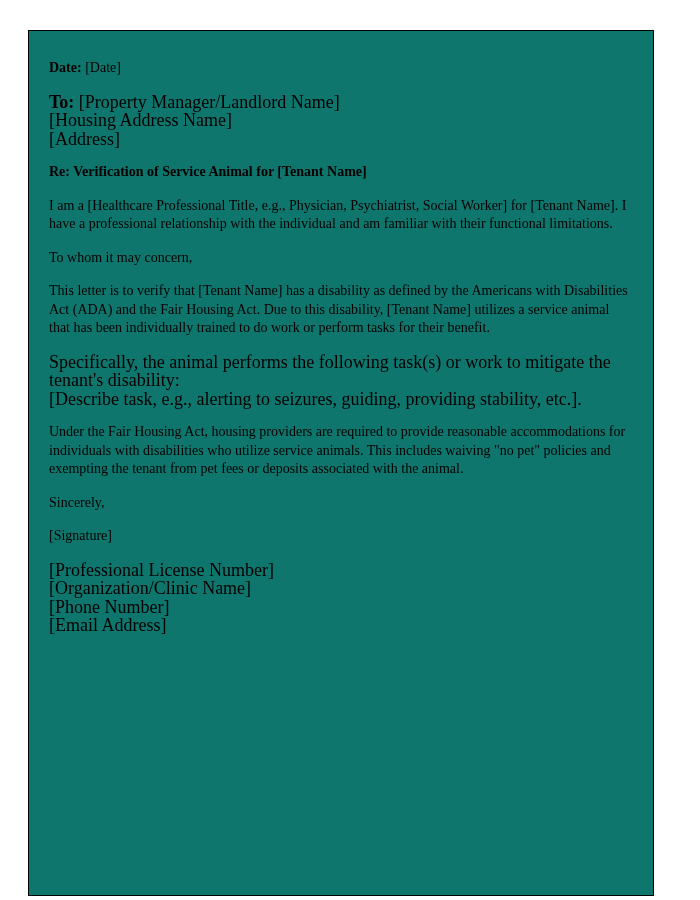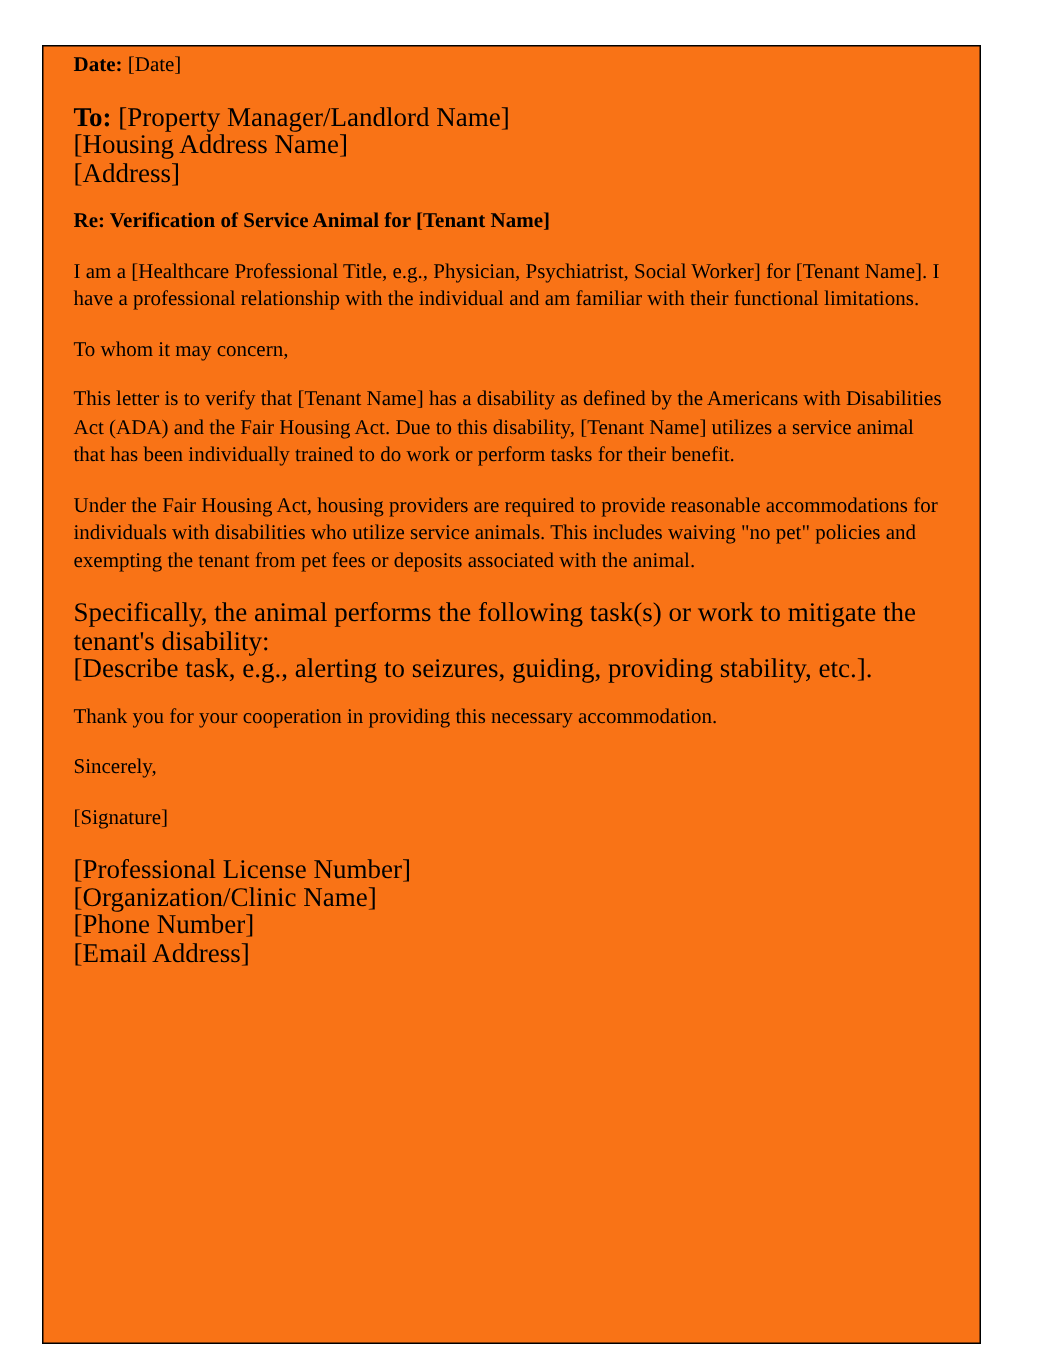--- a/index.html
+++ b/index.html
@@ -9,23 +9,23 @@
     background: #ffffff;
     font-family: "Liberation Serif", serif;
     color: #000000;
   }
   .page {
     position: absolute;
     left: 28px;
     top: 30px;
     width: 626px;
     height: 866px;
-    background: #f97316;
+    background: #0f766e;
     border: 1px solid #000000;
-    padding: 4px 20px;
+    padding: 28px 20px;
     overflow: hidden;
   }
   .block {
     font-size: 14px;
     line-height: 18.5px;
     margin-bottom: 15px;
   }
   .line {
     font-size: 18px;
     line-height: 18.5px;
@@ -52,28 +52,27 @@
   </div>
 
   <div class="block b">Re: Verification of Service Animal for [Tenant Name]</div>
 
   <div class="block">I am a [Healthcare Professional Title, e.g., Physician, Psychiatrist, Social Worker] for [Tenant Name]. I have a professional relationship with the individual and am familiar with their functional limitations.</div>
 
   <div class="block">To whom it may concern,</div>
 
   <div class="block">This letter is to verify that [Tenant Name] has a disability as defined by the Americans with Disabilities Act (ADA) and the Fair Housing Act. Due to this disability, [Tenant Name] utilizes a service animal that has been individually trained to do work or perform tasks for their benefit.</div>
 
-  <div class="block">Under the Fair Housing Act, housing providers are required to provide reasonable accommodations for individuals with disabilities who utilize service animals. This includes waiving "no pet" policies and exempting the tenant from pet fees or deposits associated with the animal.</div>
-
   <div class="block">
     <div class="line">Specifically, the animal performs the following task(s) or work to mitigate the tenant's disability:</div>
     <div class="line">[Describe task, e.g., alerting to seizures, guiding, providing stability, etc.].</div>
   </div>
 
-  <div class="block">Thank you for your cooperation in providing this necessary accommodation.</div>
+  <div class="block">Under the Fair Housing Act, housing providers are required to provide reasonable accommodations for individuals with disabilities who utilize service animals. This includes waiving "no pet" policies and exempting the tenant from pet fees or deposits associated with the animal.</div>
+
 
   <div class="block">Sincerely,</div>
 
   <div class="block">[Signature]</div>
 
   <div class="block">
     <div class="line">[Professional License Number]</div>
     <div class="line">[Organization/Clinic Name]</div>
     <div class="line">[Phone Number]</div>
     <div class="line">[Email Address]</div>

